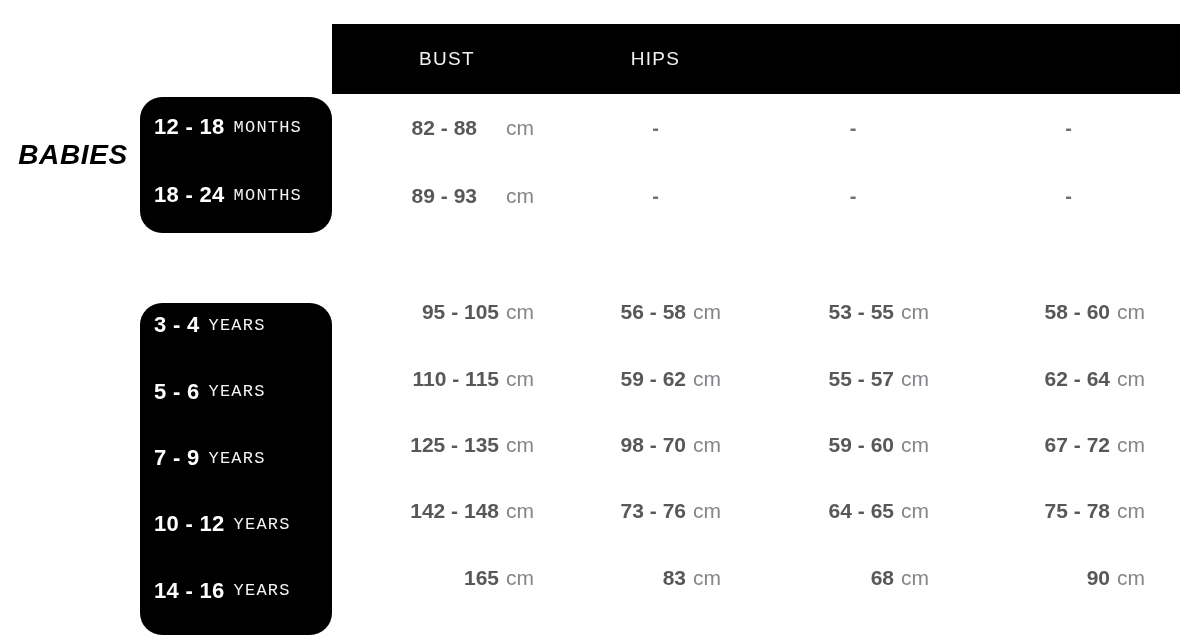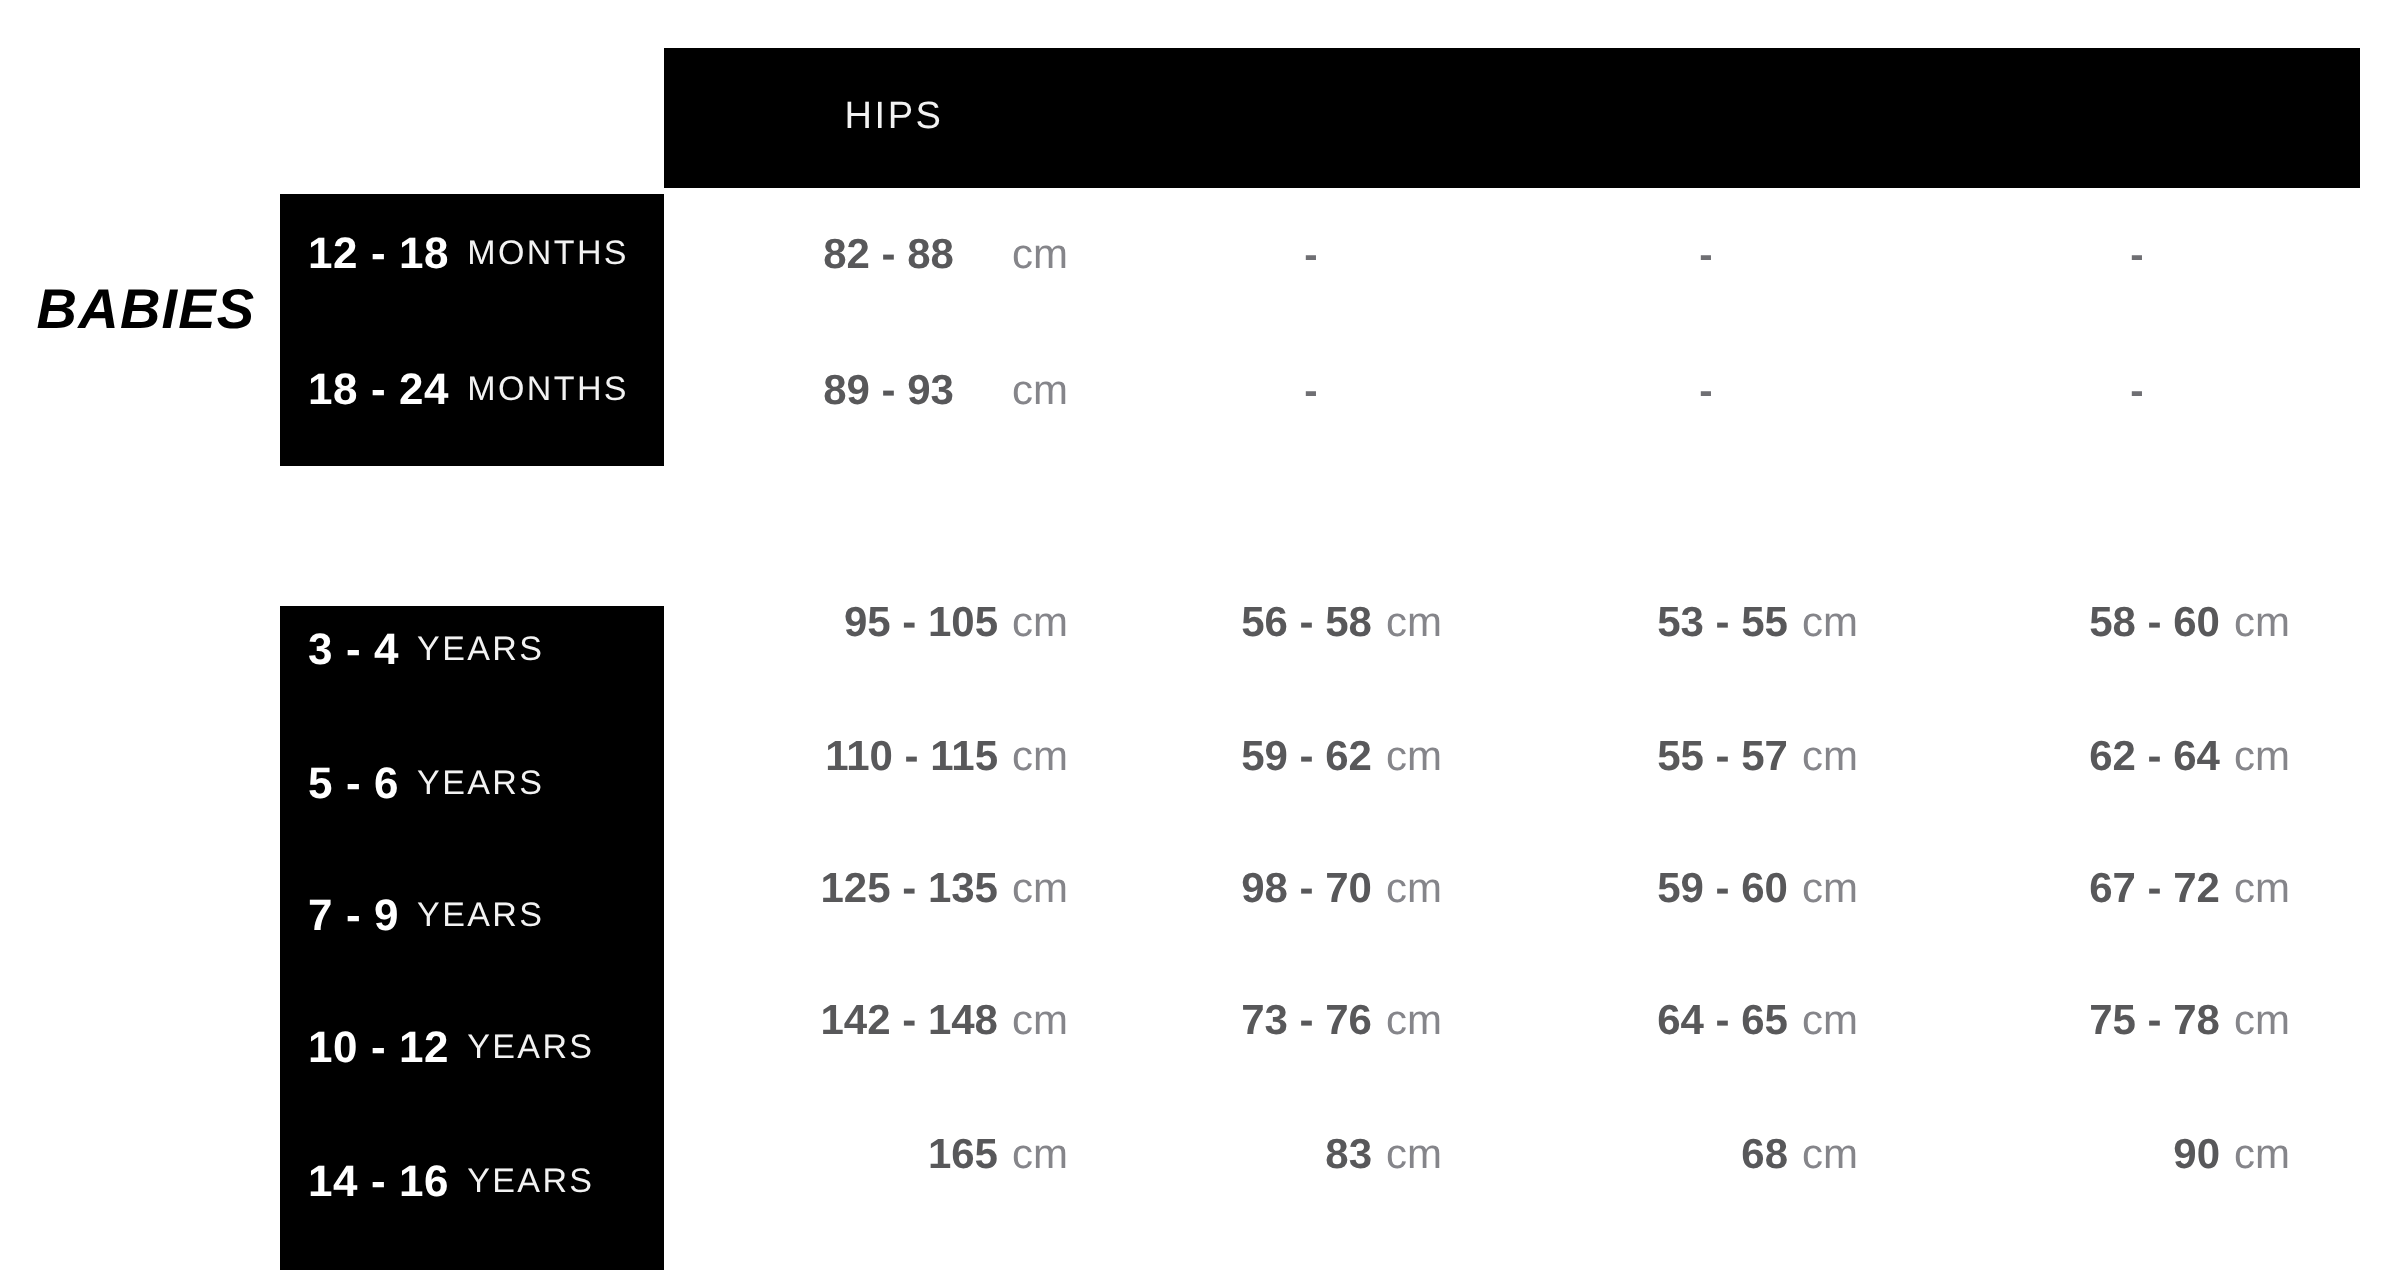--- a/index.html
+++ b/index.html
@@ -31,34 +31,35 @@
   }
 
   
   .group-box {
     position: absolute;
     left: 140px;
     width: 192px;
     background: #000000;
     display: flex;
     flex-direction: column;
+    border-radius: 22px;
   }
   #box-0 { top: 97px;  height: 136px; }
   #box-1 { top: 279px; height: 332px; margin-top: 24px; }
   .box-row {
     flex: 1;
     display: flex;
     align-items: center;
     padding-left: 14px;
     position: relative;
   }
   #box-0 .box-row { top: -4px; }
   #box-1 .box-row { top: -11px; }
   .box-num  { color: #ffffff; font-weight: 700; font-size: 22px; letter-spacing: 0.3px; white-space: pre; }
-  .box-unit { color: #f2f2f2; font-weight: 400; font-size: 17px; margin-left: 9px; letter-spacing: 1.2px; }
+  .box-unit { color: #f2f2f2; font-weight: 400; font-size: 17px; margin-left: 9px; letter-spacing: 1.2px; font-family: Liberation Mono, monospace; }
 
   
   .values-grid {
     position: absolute;
     left: 332px;
     width: 848px;
     display: grid;
     grid-template-columns: 230px 187px 208px 223px;
   }
   #values-0 { top: 97px;  height: 136px; grid-auto-rows: 68px; }
@@ -97,20 +98,21 @@
   }
   #cat-0 { left: 0; top: 97px;  width: 146px; height: 116px; }
   #cat-1 { left: 0; top: 279px; width: 172px; height: 332px; }
 </style>
 </head>
 <body>
 
 <div class="canvas">
 
   <div class="header-bar">
+    <div class="hcell">BUST</div>
     <div class="hcell">HIPS</div>
   </div>
 
   <div class="category-label" id="cat-0">
     <div>BABIES</div>
   </div>
 
   <div class="group-box" id="box-0">
       <div class="box-row">
         <span class="box-num">12 - 18</span>

